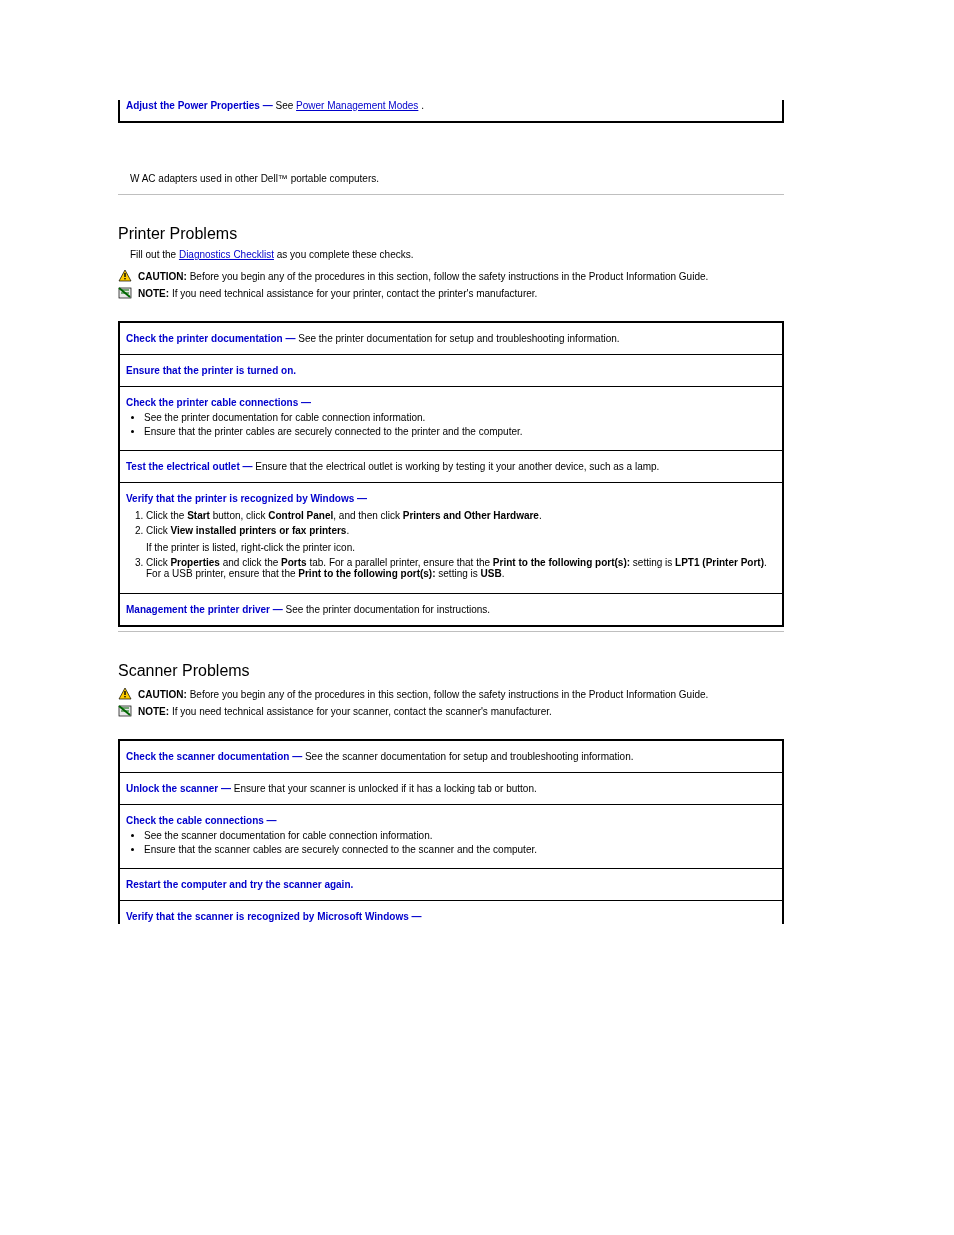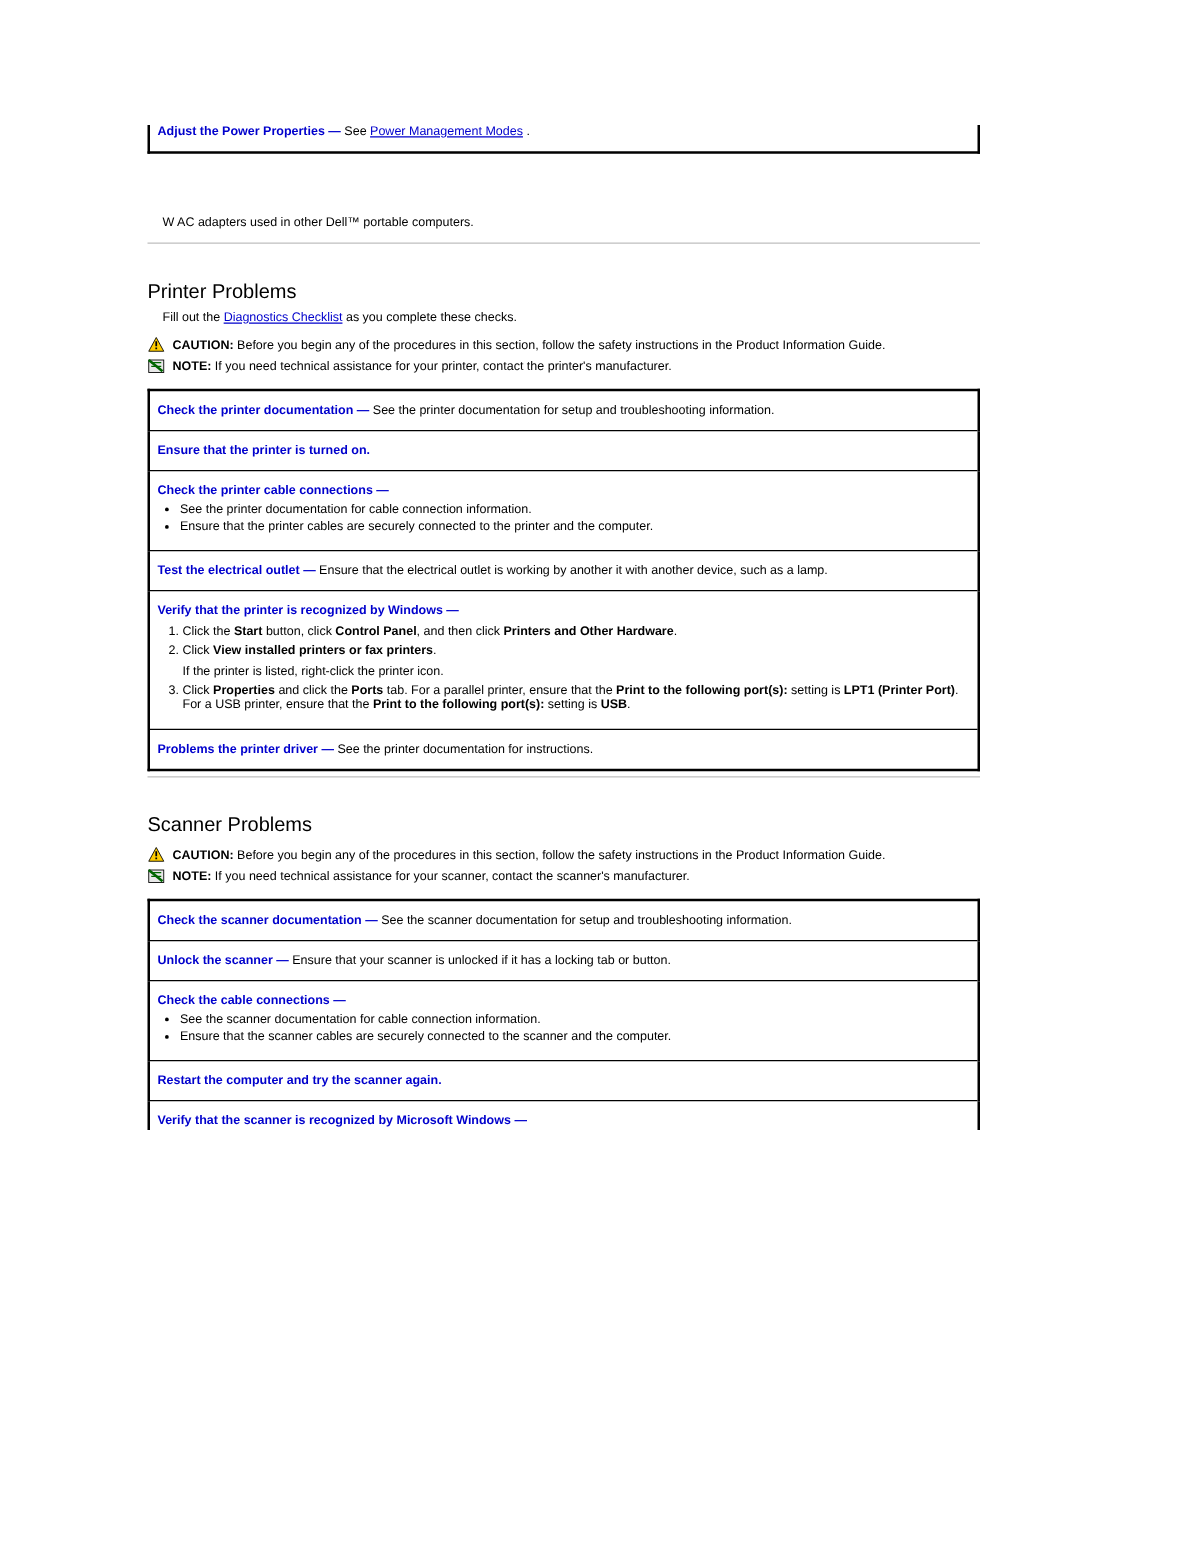--- a/index.html
+++ b/index.html
@@ -74,21 +74,21 @@
     font-size: 10px;
   }
   .caution-text b, .note-text b {
     font-weight: bold;
   }
   svg { display: block; }
 
   table.tbox {
     width: 100%;
     border-collapse: collapse;
-    margin-top: 12px;
+    margin-top: 22px;
   }
   table.tbox td {
     border: 2px solid #000;
     border-bottom-width: 1px;
     border-top-width: 1px;
     padding: 10px 6px;
     vertical-align: top;
     font-size: 10px;
   }
   table.tbox tr:first-child td {
@@ -193,21 +193,21 @@
         <span class="cell-title">Check the printer cable connections —</span>
         <ul class="bullets">
           <li>See the printer documentation for cable connection information.</li>
           <li>Ensure that the printer cables are securely connected to the printer and the computer.</li>
         </ul>
       </td>
           </tr>
       <tr>
             <td>
         <span class="cell-title">Test the electrical outlet —</span>
-        <span class="cell-body"> Ensure that the electrical outlet is working by another it with another device, such as a lamp.</span>
+        <span class="cell-body"> Ensure that the electrical outlet is working by testing it your another device, such as a lamp.</span>
       </td>
           </tr>
       <tr>
             <td>
         <span class="cell-title">Verify that the printer is recognized by Windows —</span>
         <ol class="steps">
           <li>
             <span>Click the </span><b>Start</b><span> button, click </span><b>Control Panel</b><span>, and then click </span><b>Printers and Other Hardware</b><span>.</span>
           </li>
           <li>
@@ -215,21 +215,21 @@
             <div style="margin-top:6px;">If the printer is listed, right-click the printer icon.</div>
           </li>
           <li>
             <span>Click </span><b>Properties</b><span> and click the </span><b>Ports</b><span> tab. For a parallel printer, ensure that the </span><b>Print to the following port(s):</b><span> setting is </span><b>LPT1 (Printer Port)</b><span>. For a USB printer, ensure that the </span><b>Print to the following port(s):</b><span> setting is </span><b>USB</b><span>.</span>
           </li>
         </ol>
       </td>
           </tr>
       <tr>
             <td>
-        <span class="cell-title">Problems the printer driver —</span>
+        <span class="cell-title">Management the printer driver —</span>
         <span class="cell-body"> See the printer documentation for instructions.</span>
       </td>
           </tr>
     </tbody>
       </table>
 
     <hr class="hr" style="margin-top:4px;">
 
     <h2 class="section-title">Scanner Problems</h2>
 

